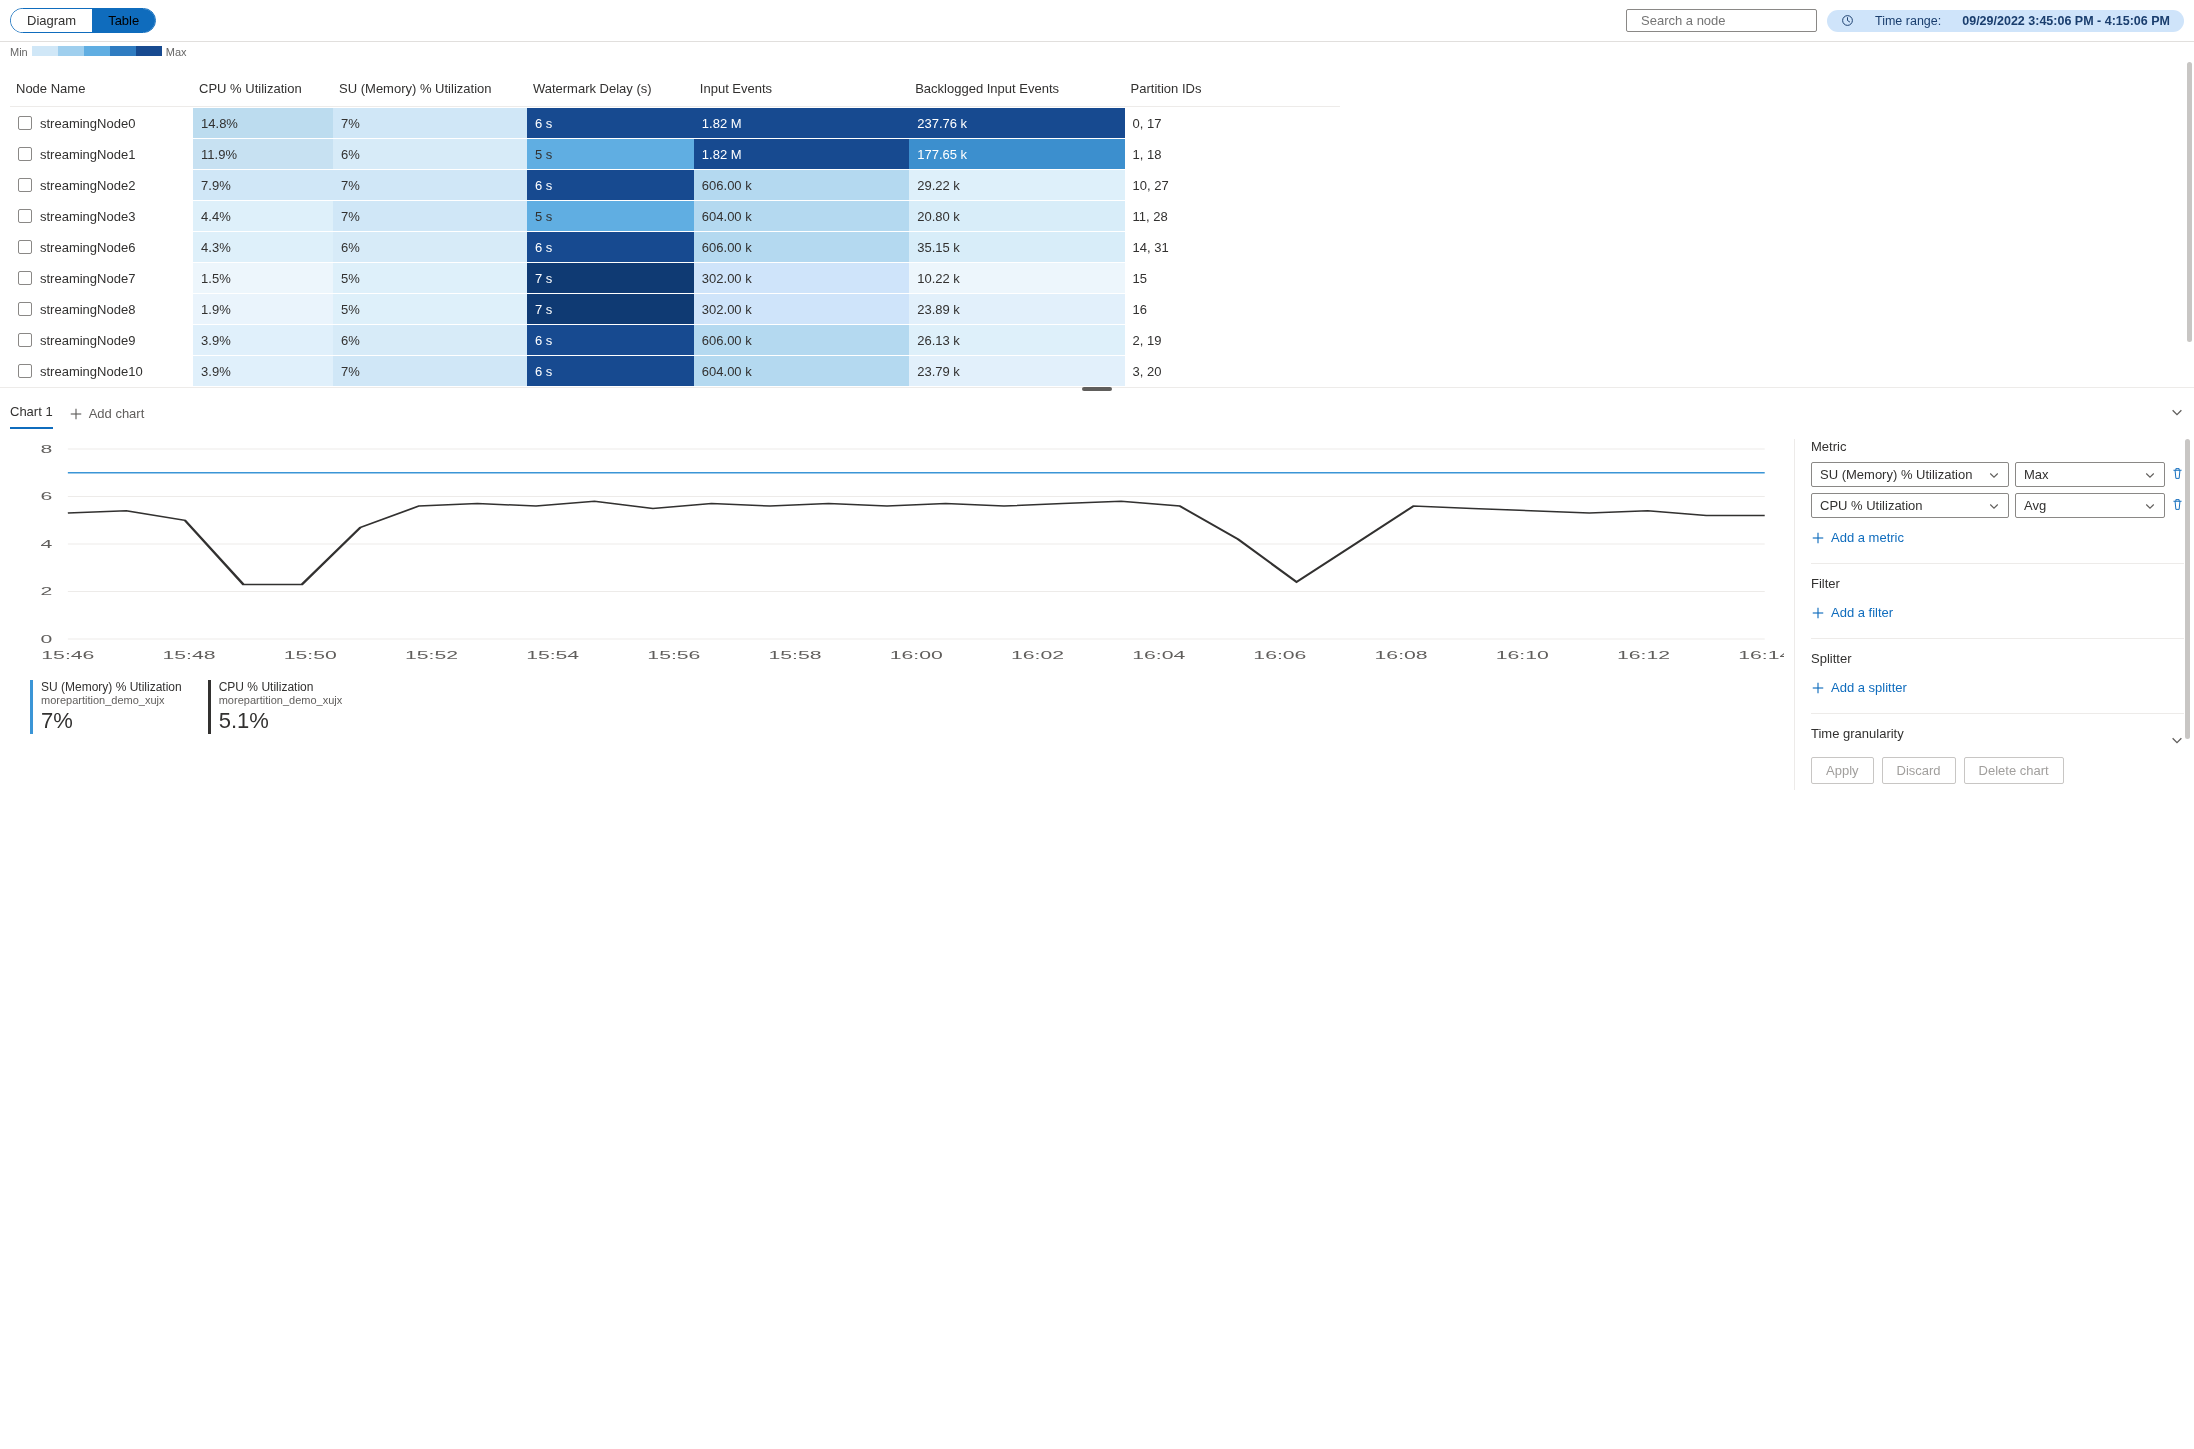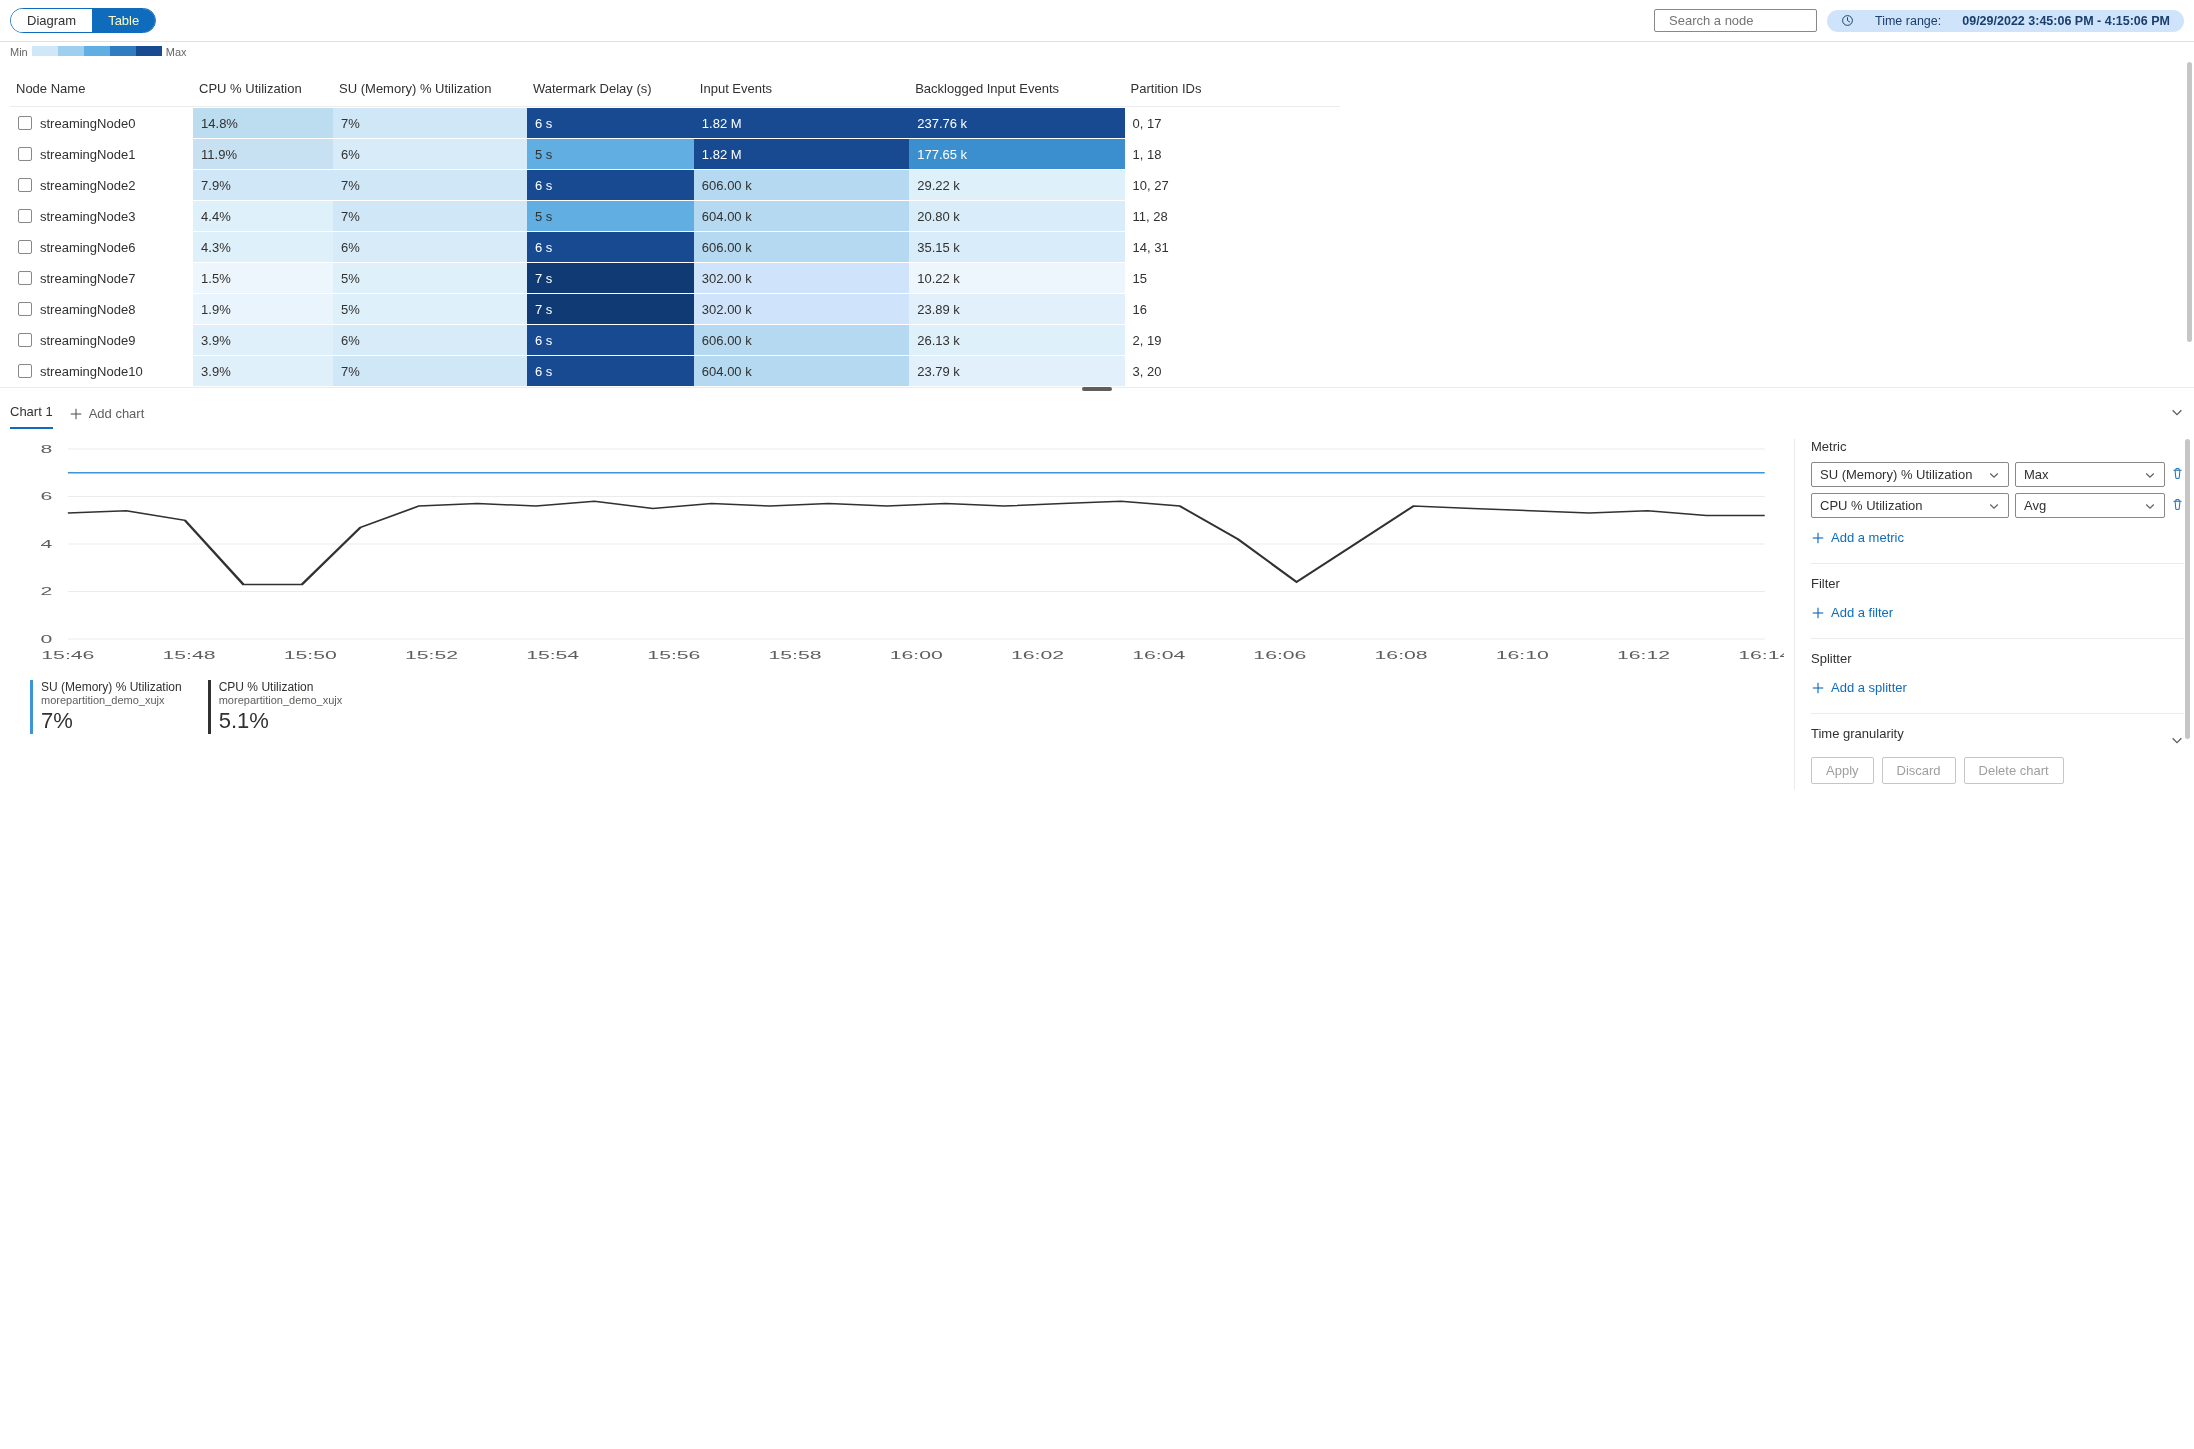--- a/index.html
+++ b/index.html
@@ -3,23 +3,23 @@
 <meta charset="utf-8">
 <style>
 * { box-sizing: border-box; margin: 0; padding: 0; font-family: "Segoe UI", Arial, sans-serif; }
 body { background: #fff; color: #323130; font-size: 13px; }
 
 
 .top-bar { display: flex; align-items: center; padding: 8px 10px; border-bottom: 1px solid #e1dfdd; gap: 10px; }
 .view-toggle { display: inline-flex; border: 1px solid #0f6cbd; border-radius: 14px; overflow: hidden; }
 .view-toggle span { display: inline-block; padding: 4px 16px; font-size: 13px; cursor: pointer; }
 .view-toggle .inactive { background: #fff; color: #323130; }
-.view-toggle .active { background: #0f6cbd; color: #fef9c3; }
+.view-toggle .active { background: #0f6cbd; color: #000000; }
 .spacer { flex: 1; }
-.search-wrap { display: flex; align-items: center; border: 1px solid #8a8886; border-radius: 2px; padding: 3px 8px; width: 163px; background: #fff; }
+.search-wrap { display: flex; align-items: center; border: 1px solid #8a8886; border-radius: 2px; padding: 3px 8px; width: 191px; background: #fff; }
 .search-wrap svg { width: 14px; height: 14px; margin-right: 6px; }
 .search-wrap input { border: none; outline: none; font-size: 13px; flex: 1; background: transparent; }
 .time-range-pill { display: flex; align-items: center; gap: 21px; background: #cfe4fa; color: #1a3e6e; border-radius: 14px; padding: 4px 14px; font-size: 12.5px; }
 .time-range-pill svg { width: 13px; height: 13px; }
 .time-range-pill b { font-weight: 600; }
 
 
 .heat-legend { display: flex; align-items: center; gap: 0; padding: 4px 10px; font-size: 11px; color: #666; }
 .heat-legend .lbl-min { margin-right: 4px; }
 .heat-legend .lbl-max { margin-left: 4px; }

